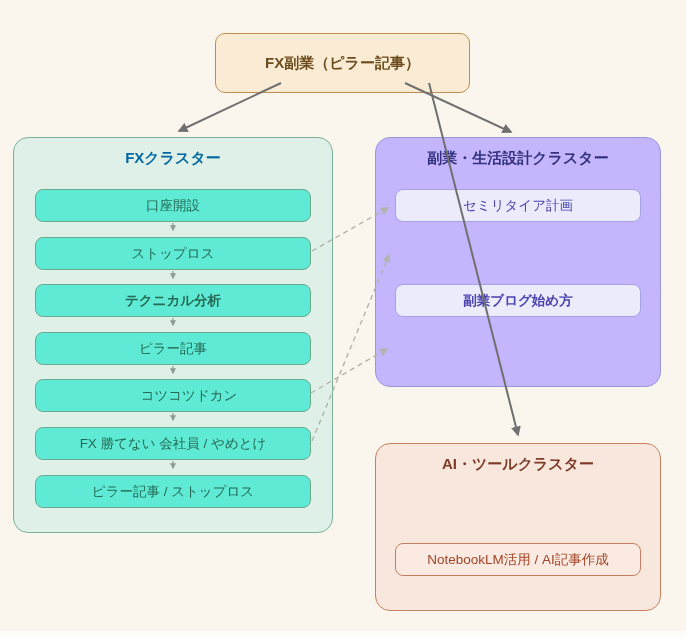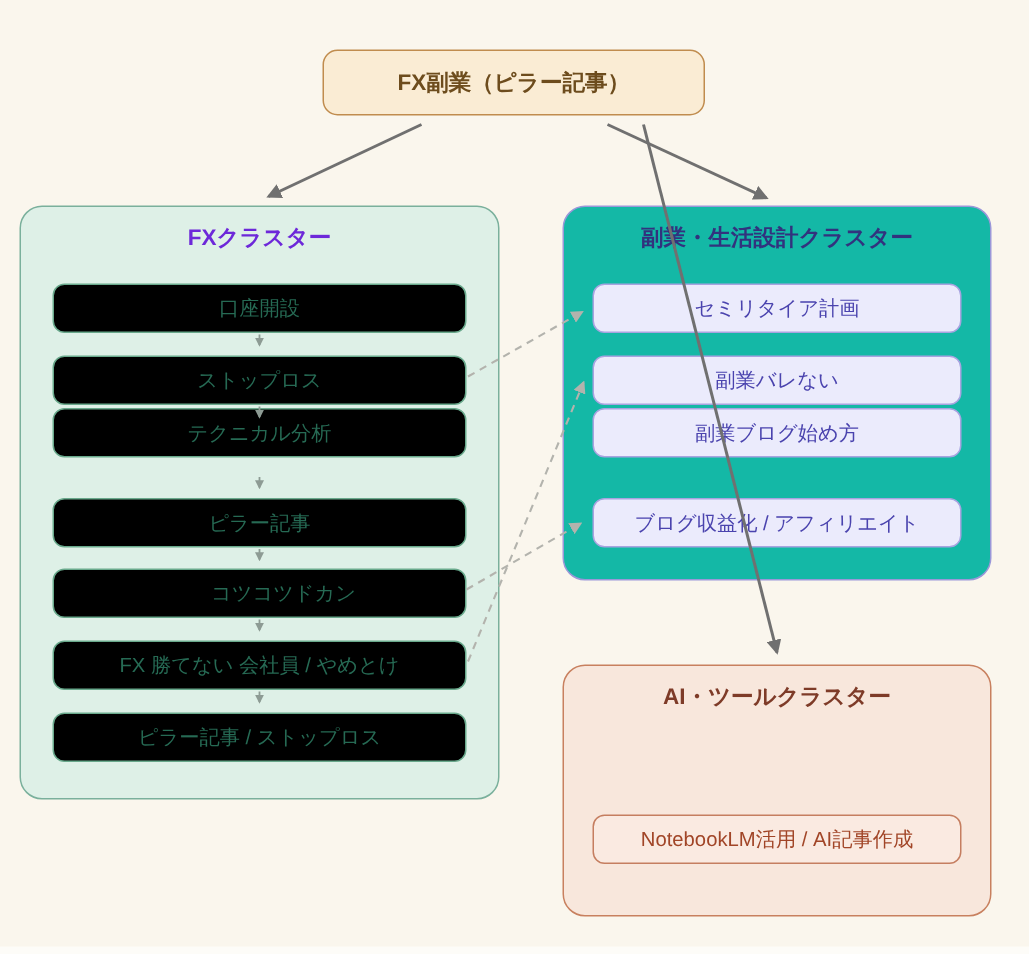--- a/index.html
+++ b/index.html
@@ -7,46 +7,46 @@
     width:686px;height:636px;
     background:#faf6ed;
     font-family:"Liberation Sans","DejaVu Sans",sans-serif;
     position:relative;overflow:hidden;
   }
   .canvas{position:absolute;inset:0;width:686px;height:636px;}
 
   
   .node{position:absolute;box-sizing:border-box;display:flex;align-items:center;justify-content:center;}
   .pillar{
-    left:215px;top:33px;width:255px;height:44px;
+    left:215px;top:33px;width:255px;height:60px;
     background:#faecd4;border:1.6px solid #c08c4e;border-radius:10px;
     color:#6d4c1d;font-weight:bold;font-size:15px;
     z-index:2;
   }
 
   .cluster{position:absolute;box-sizing:border-box;border-radius:15px;z-index:1;}
   .cluster-title{margin:0;padding-top:11px;text-align:center;font-size:15px;font-weight:bold;}
 
   .cluster.fx{left:13px;top:137px;width:320px;height:396px;background:#def0e7;border:1.4px solid #7ab09c;}
-  .cluster.fx .cluster-title{color:#6d28d9;}
-  .cluster.side{left:375px;top:137px;width:286px;height:250px;background:#14b8a6;border:1.4px solid #9a97d9;}
+  .cluster.fx .cluster-title{color:#0369a1;}
+  .cluster.side{left:375px;top:137px;width:286px;height:250px;background:#c4b5fd;border:1.4px solid #9a97d9;}
   .cluster.side .cluster-title{color:#32327e;}
   .cluster.ai{left:375px;top:443px;width:286px;height:168px;background:#f8e7dc;border:1.4px solid #c8805f;}
   .cluster.ai .cluster-title{color:#7e3b28;}
 
   .item{
     position:absolute;box-sizing:border-box;height:33px;border-radius:8px;
     display:flex;align-items:center;justify-content:center;
     font-size:13.5px;
   }
-  .fx .item{left:21px;width:276px;background:#000000;border:1px solid #69a98c;color:#266a54;}
+  .fx .item{left:21px;width:276px;background:#5eead4;border:1px solid #69a98c;color:#266a54;}
   .side .item{left:19px;width:246px;background:#ebebfc;border:1px solid #a7a3e0;color:#4a43ae;text-align:center;}
   .ai .item{left:19px;width:246px;background:#faeae1;border:1px solid #c57e60;color:#a14527;}
 
-  .r0{top:51px;} .r1{top:99px;} .r2{top:134px;} .r3{top:194px;}
+  .r0{top:51px;} .r1{top:99px;} .r2{top:146px;font-weight:bold;} .r3{top:194px;}
   .r4{top:241px;padding-left:32px;} .r5{top:289px;} .r6{top:337px;}
 
   
   svg.edges{position:absolute;left:0;top:0;width:686px;height:636px;z-index:5;pointer-events:none;}
   .solid-edge{stroke:#707070;stroke-width:2;fill:none;}
   .dashed-edge{stroke:#b3b3ad;stroke-width:1.4;stroke-dasharray:5 4;fill:none;}
   .step-edge{stroke:#8d9b94;stroke-width:1.2;fill:none;}
 
   .bottom-strip{position:absolute;left:0;bottom:0;width:686px;height:5px;background:#fdfcf8;z-index:6;}
 </style>
@@ -95,23 +95,21 @@
     <div class="item r2">テクニカル分析</div>
     <div class="item r3">ピラー記事</div>
     <div class="item r4">コツコツドカン</div>
     <div class="item r5">FX 勝てない 会社員 / やめとけ</div>
     <div class="item r6">ピラー記事 / ストップロス</div>
   </section>
 
   <section class="cluster side">
     <h2 class="cluster-title">副業・生活設計クラスター</h2>
     <div class="item r0">セミリタイア計画</div>
-    <div class="item r1">副業バレない</div>
     <div class="item r2">副業ブログ始め方</div>
-    <div class="item r3">ブログ収益化 / アフィリエイト</div>
   </section>
 
   <section class="cluster ai">
     <h2 class="cluster-title">AI・ツールクラスター</h2>
     <div class="item r1">NotebookLM活用 / AI記事作成</div>
   </section>
 
   <div class="bottom-strip"></div>
 </div>
 

